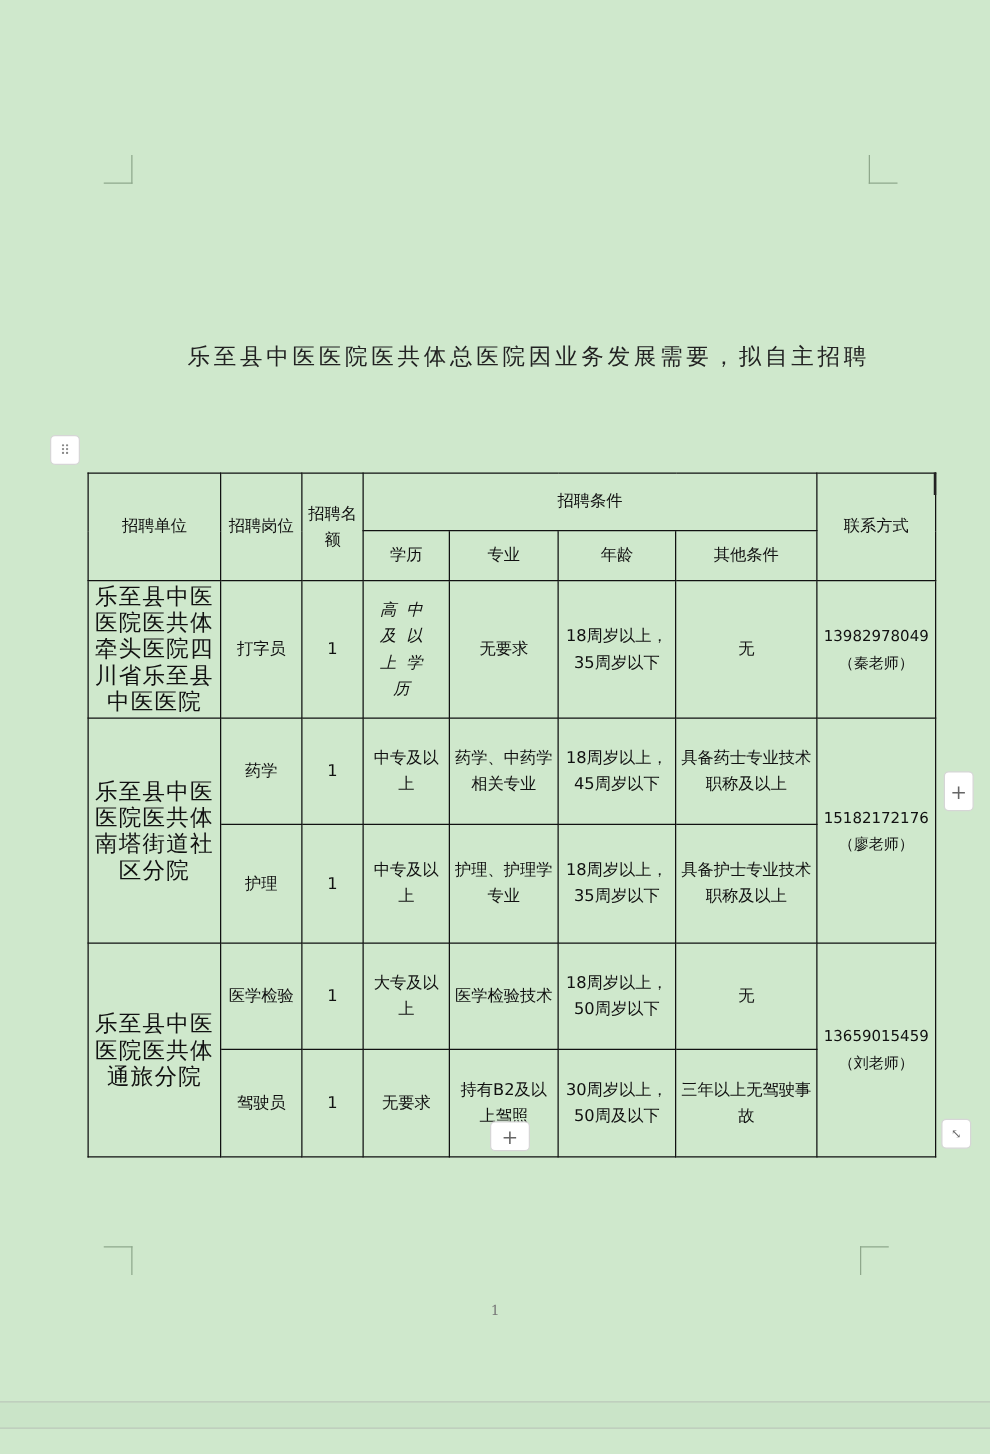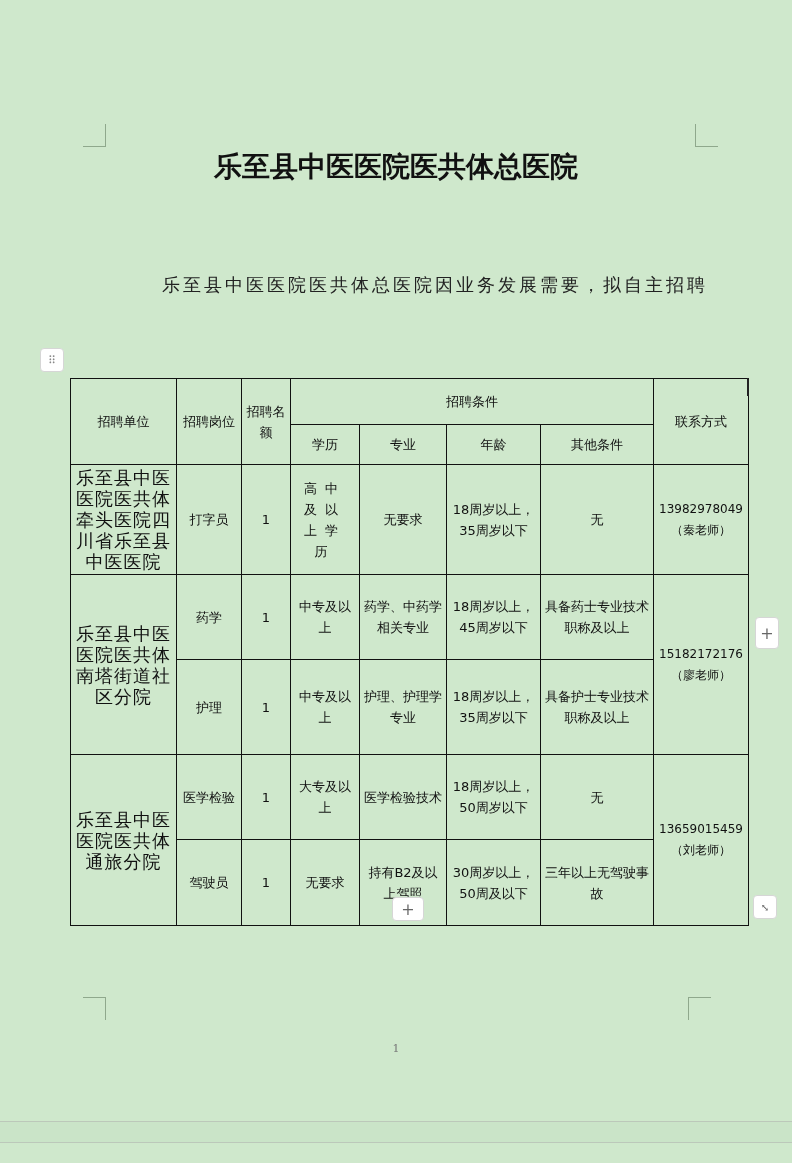--- a/index.html
+++ b/index.html
@@ -22,21 +22,21 @@
     font-size:28px; letter-spacing:0px; color:#111;
   }
   .t1 { top:148px; }
   .t2 { top:188px; }
 
   .para {
     position:absolute; font-size:18px; letter-spacing:3px; color:#222;
     font-family:"DejaVu Serif","Liberation Serif",serif;
     white-space:nowrap;
   }
-  .p1 { left:162px; top:273px;text-align:center; }
+  .p1 { left:150px; top:273px;text-align:center; }
   .p2 { left:104px; top:314px; }
   .heading {
     position:absolute; left:146px; top:351px; font-size:19px; font-weight:bold;
     font-family:"DejaVu Serif","Liberation Serif",serif; white-space:nowrap;
   }
 
   .handle {
     position:absolute; left:40px; top:348px; width:22px; height:22px;
     background:#fff; border:1px solid #d6d6d6; border-radius:4px;
     display:flex; align-items:center; justify-content:center;
@@ -64,41 +64,40 @@
     table-layout:fixed; width:678px;
     font-family:"DejaVu Sans","Liberation Sans",sans-serif; font-size:13px; color:#111;
   }
   table.grid td {
     border:1.5px solid #111; text-align:center; vertical-align:middle;
     padding:2px 4px; line-height:21px; overflow:hidden;
   }
   td.left { text-align:left; }
   td.unit { text-align:left; padding-left:6px; font-size:18px; line-height:22px; letter-spacing:1px; }
   td.phone { font-size:12px; }
-  td.spaced { letter-spacing:8px; text-align:left; }
+  td.spaced { letter-spacing:8px; text-align:left;font-style:italic; }
 
   .page-num {
     position:absolute; left:0; width:792px; top:1042px; text-align:center;
     font-size:11px; color:#777; font-family:"DejaVu Serif","Liberation Serif",serif;
   }
   .bottom-strip {
     position:absolute; left:0; top:1121px; width:792px; height:20px;
     border-top:1px solid #bcc8ba; border-bottom:1px solid #bcc8ba; background:#cae4c8;
   }
 </style>
 </head>
 <body>
 
 <div class="page">
   <div class="corner c-tl"></div>
   <div class="corner c-tr"></div>
   <div class="corner c-bl"></div>
   <div class="corner c-br"></div>
 
-  <div class="title t1">乐至县中医医院医共体总医院</div>
 
   <div class="para p1">乐至县中医医院医共体总医院因业务发展需要，拟自主招聘</div>
 
   <div class="handle">
     <span>⠿</span>
   </div>
 
   <table class="grid">
     <colgroup>
       <col style="width:106px">

